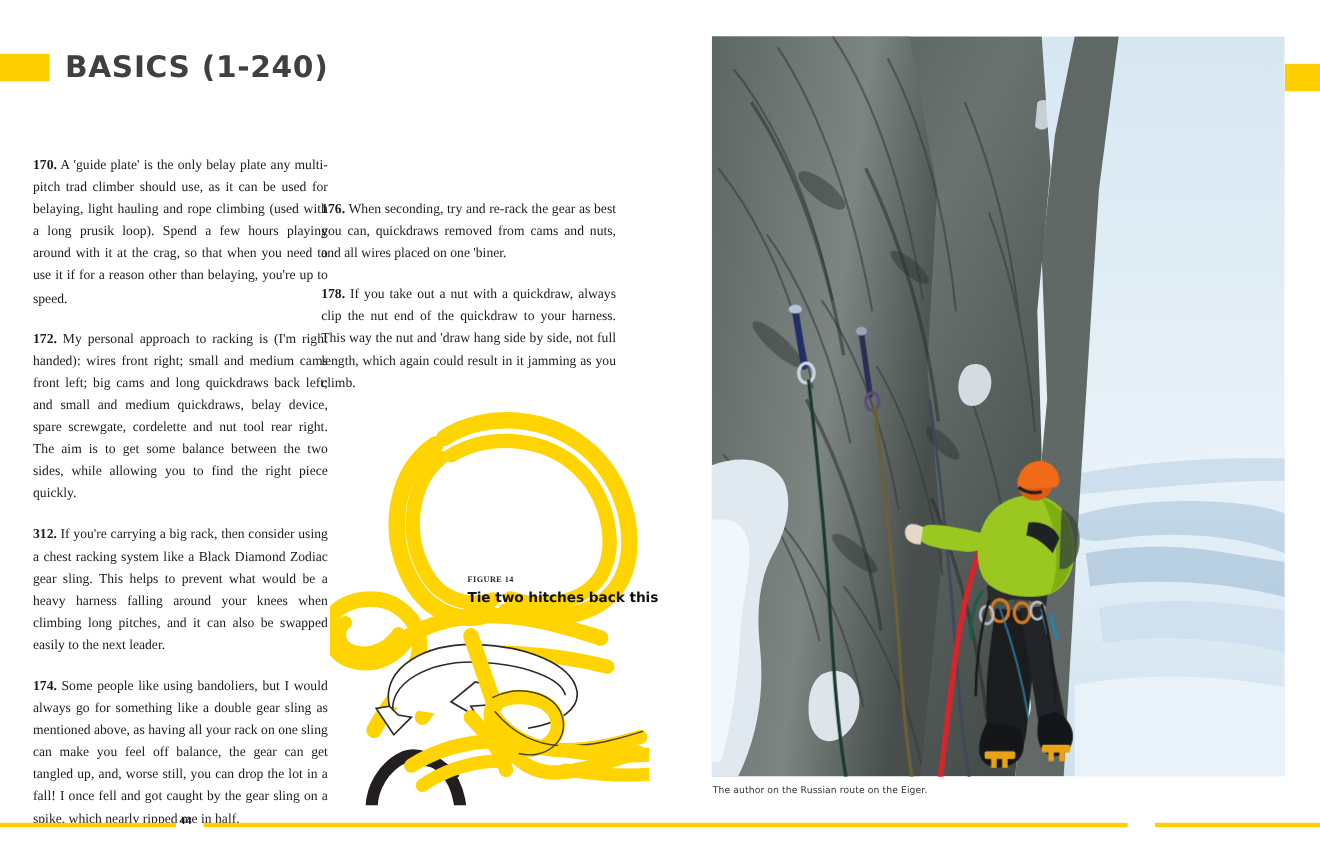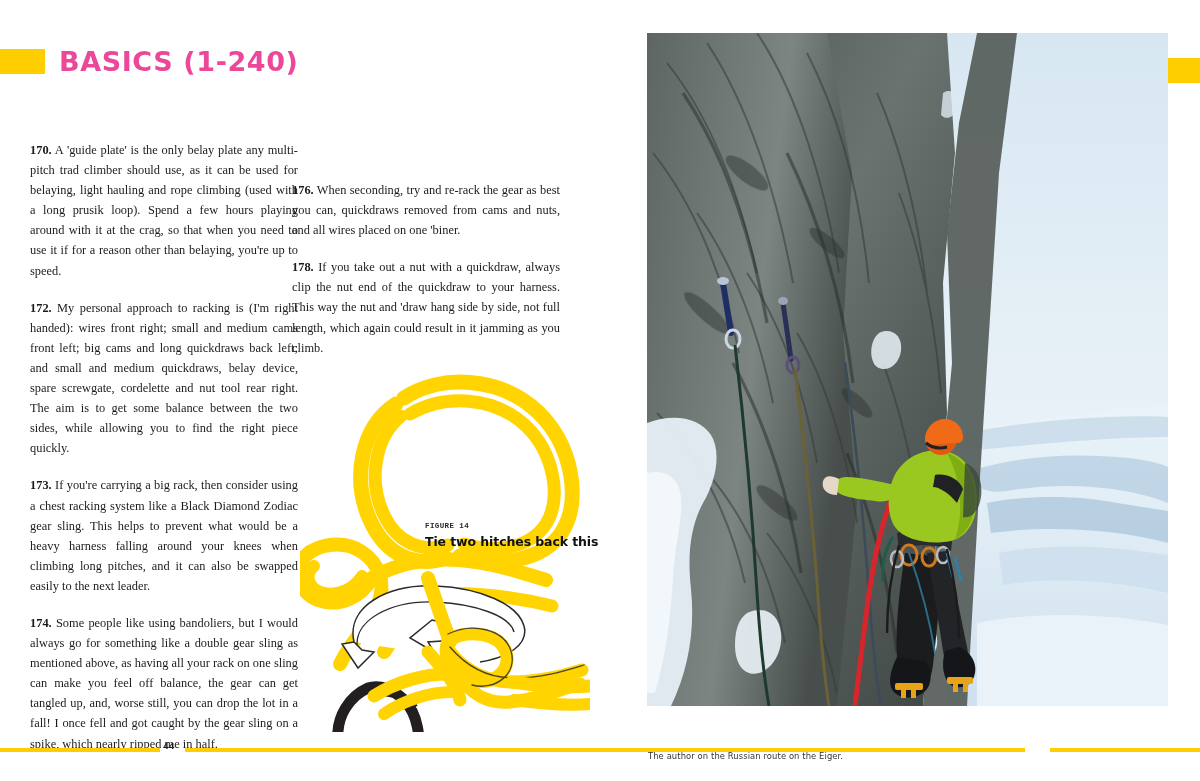--- a/index.html
+++ b/index.html
@@ -33,21 +33,21 @@
   .header-swatch {
     width: 45px;
     height: 25px;
     background: #ffce00;
   }
   .header-title {
     font-family: "DejaVu Sans", sans-serif;
     font-weight: bold;
     font-size: 27px;
     letter-spacing: 0.6px;
-    color: #ec4899;
+    color: #404040;
     line-height: 1;
     white-space: nowrap;
   }
 
   .edge-tab {
     position: absolute;
     right: 0;
     top: 58px;
     width: 32px;
     height: 25px;
@@ -87,21 +87,21 @@
     left: 0;
     top: 0;
   }
   .figure-caption {
     position: absolute;
     left: 125px;
     top: 170px;
     width: 170px;
   }
   .figure-label {
-    font-family: Liberation Mono, monospace;
+    font-family: Liberation Serif, serif;
     font-size: 7.5px;
     font-weight: bold;
     letter-spacing: 0.4px;
     color: #2a2a2a;
     margin-bottom: 4px;
   }
   .figure-title {
     font-family: "DejaVu Sans", sans-serif;
     font-size: 12.5px;
     font-weight: bold;
@@ -120,21 +120,20 @@
     overflow: hidden;
   }
   .photo-caption {
     position: absolute;
     left: 648px;
     top: 713px;
     font-family: "DejaVu Sans", sans-serif;
     font-size: 8.4px;
     color: #333333;
     letter-spacing: 0.1px;
-    margin-top: 38px;
   }
 
   
   .footer-rule {
     position: absolute;
     top: 748px;
     height: 4px;
     background: #ffce00;
   }
   .rule-l1 { left: 0px;   width: 160px; }
@@ -165,21 +164,21 @@
   <div class="edge-tab"></div>
 
   <div class="col col-left">
     <p class="para">
       <span class="para-num">170.</span><span> A 'guide plate' is the only belay plate any multi-pitch trad climber should use, as it can be used for belaying, light hauling and rope climbing (used with a long prusik loop). Spend a few hours playing around with it at the crag, so that when you need to use it if for a reason other than belaying, you're up to speed.</span>
     </p>
     <p class="para">
       <span class="para-num">172.</span><span> My personal approach to racking is (I'm right handed): wires front right; small and medium cams front left; big cams and long quickdraws back left; and small and medium quickdraws, belay device, spare screwgate, cordelette and nut tool rear right. The aim is to get some balance between the two sides, while allowing you to find the right piece quickly.</span>
     </p>
     <p class="para">
-      <span class="para-num">173.</span><span> If you're carrying a big rack, then consider using a chest racking system like a Black Diamond Zodiac gear sling. This helps to prevent what would be a heavy harness falling around your knees when climbing long pitches, and it can also be swapped easily to the next leader.</span>
+      <span class="para-num">312.</span><span> If you're carrying a big rack, then consider using a chest racking system like a Black Diamond Zodiac gear sling. This helps to prevent what would be a heavy harness falling around your knees when climbing long pitches, and it can also be swapped easily to the next leader.</span>
     </p>
     <p class="para">
       <span class="para-num">174.</span><span> Some people like using bandoliers, but I would always go for something like a double gear sling as mentioned above, as having all your rack on one sling can make you feel off balance, the gear can get tangled up, and, worse still, you can drop the lot in a fall! I once fell and got caught by the gear sling on a spike, which nearly ripped me in half.</span>
     </p>
 
   </div>
 
   <div class="col col-right">
     <p class="para">
       <span class="para-num">176.</span><span> When seconding, try and re-rack the gear as best you can, quickdraws removed from cams and nuts, and all wires placed on one 'biner.</span>

